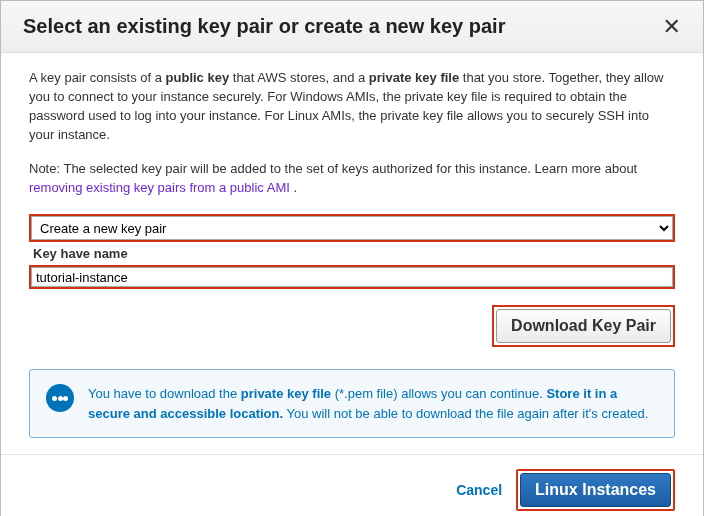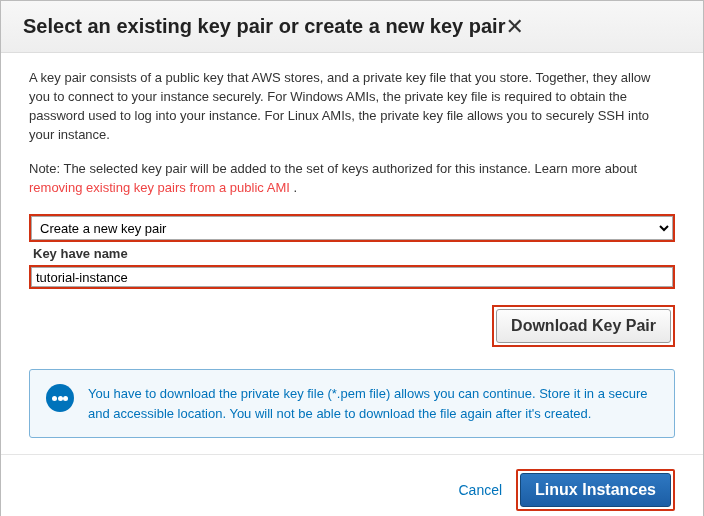--- a/index.html
+++ b/index.html
@@ -13,21 +13,21 @@
     width: 704px;
     border: 1px solid #bbb;
     background: #fff;
   }
   .modal-header {
     background: linear-gradient(#f7f7f7,#eeeeee);
     border-bottom: 1px solid #ddd;
     padding: 14px 22px;
     display: flex;
     align-items: center;
-    justify-content: flex-start;
+    justify-content: space-between;
   }
   .modal-title {
     font-size: 20px;
     font-weight: bold;
     color: #222;
   }
   .close-x {
     font-size: 22px;
     color: #333;
     cursor: pointer;
@@ -37,25 +37,25 @@
   .modal-body {
     padding: 16px 28px;
   }
   .paragraph {
     font-size: 13px;
     line-height: 1.45;
     color: #333;
     margin-bottom: 16px;
   }
   .link {
-    color: #ef4444;
+    color: #6d28d9;
     text-decoration: none;
     cursor: pointer;
   }
-  .bold { font-weight: normal; }
+  .bold { font-weight: bold; }
   .highlight-red {
     border: 2px solid #d13212;
     position: relative;
     margin-top:2px;
   }
   .select-wrap select {
     width: 100%;
     font-size: 13px;
     padding: 3px 4px;
     height: 24px;
@@ -133,21 +133,21 @@
   .modal-footer {
     border-top: 1px solid #e5e5e5;
     padding: 14px 28px;
     display:flex;
     justify-content:flex-end;
     align-items:center;
     gap: 14px;
   }
   .btn-link {
     color: #0073bb;
-    font-weight: normal;
+    font-weight: bold;
     cursor:pointer;
     font-size: 14px;
   }
   .btn-primary {
     background: linear-gradient(#2e78c2,#1c5ea5);
     border: 1px solid #14487a;
     color: #fff;
     font-weight: bold;
   }
   .primary-highlight {

